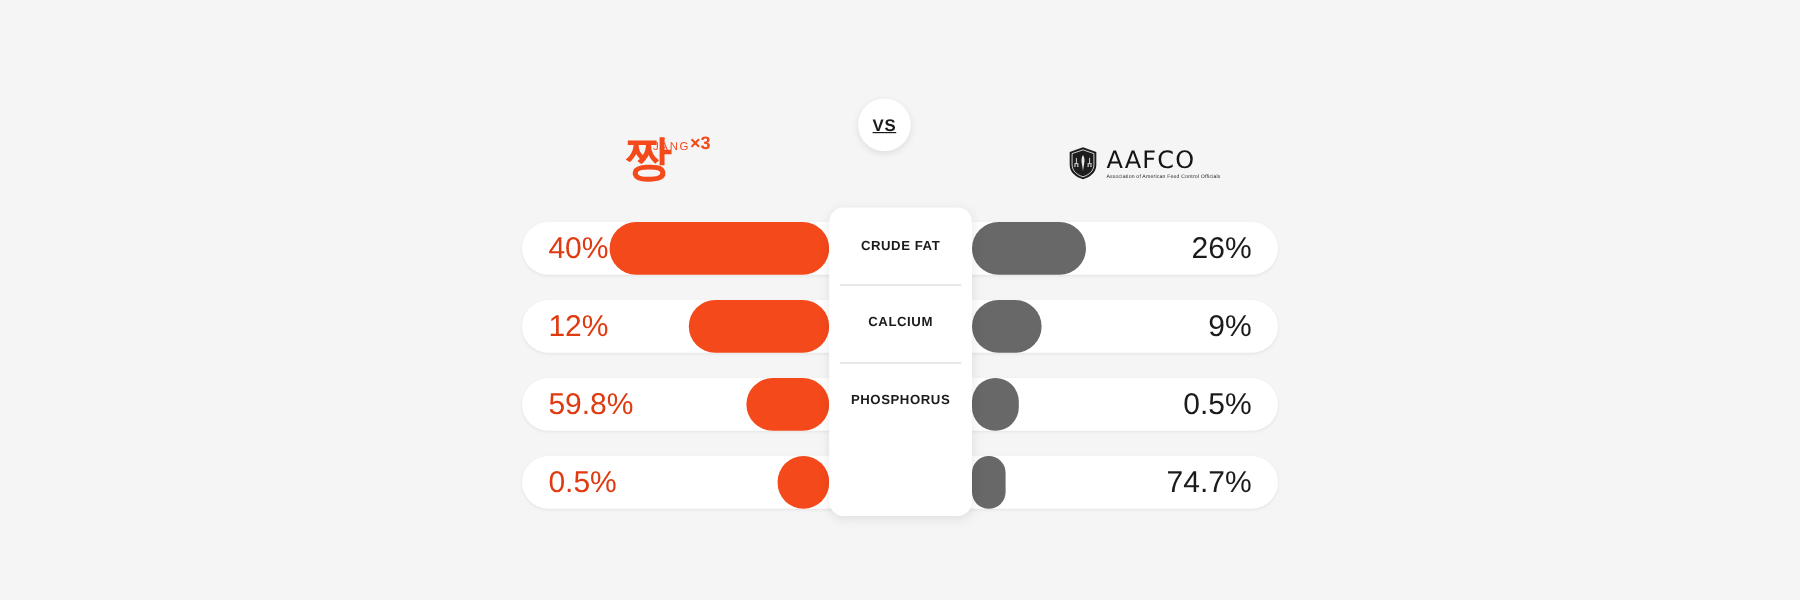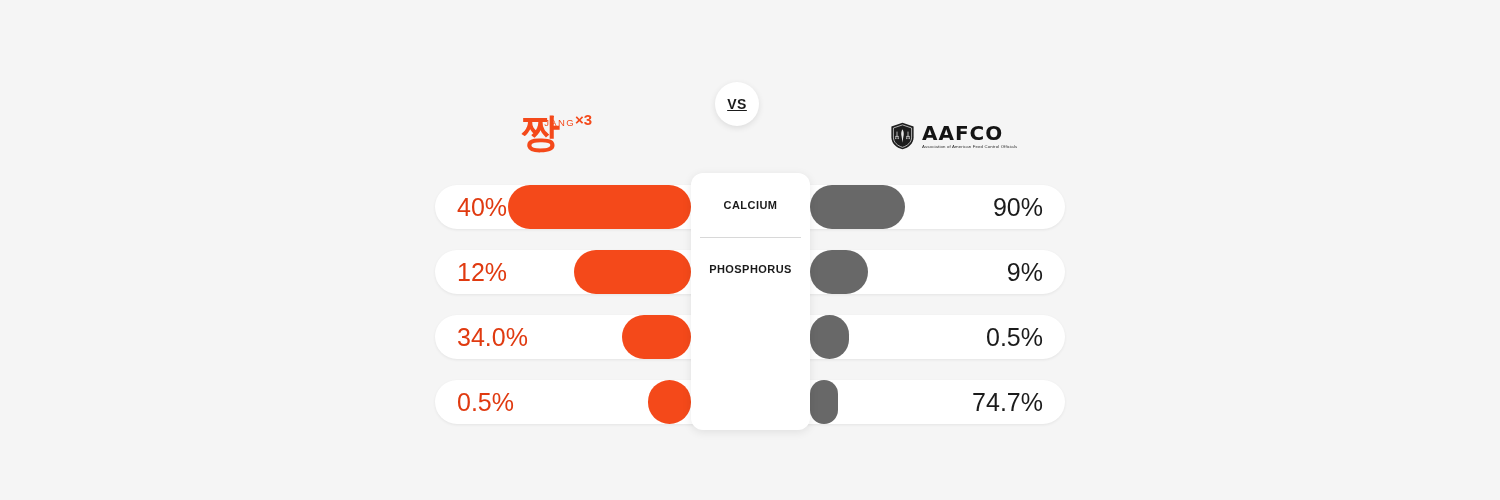--- a/index.html
+++ b/index.html
@@ -39,21 +39,21 @@
     background:#ffffff;
     box-shadow:0 2px 6px rgba(0,0,0,.10);
     display:flex;align-items:center;justify-content:center;
     font-size:14px;font-weight:bold;color:#1b1b1b;letter-spacing:.5px;text-decoration:underline;
   }
 
   .brand-right{position:absolute;left:455px;top:16px;width:180px;height:40px;display:flex;align-items:center;gap:7px;}
   .aafco-shield{width:25px;height:28px;flex:0 0 auto;}
   .aafco-text{display:flex;flex-direction:column;line-height:1;}
   .aafco-name{
-    font-size:20px;font-weight:bold;letter-spacing:1px;color:#141414;
+    font-size:20px;font-weight:normal;letter-spacing:1px;color:#141414;
     font-family:"DejaVu Sans", sans-serif;
   }
   .aafco-sub{
     font-size:4.3px;letter-spacing:.15px;color:#2a2a2a;margin-top:2px;
     white-space:nowrap;
   }
 
   
   .rows{position:absolute;left:435px;top:185px;width:630px;}
   .row{position:relative;height:44px;margin-bottom:21px;}
@@ -124,46 +124,47 @@
     </div>
   </div>
 
   <div class="rows">
 
     <div class="row">
       <div class="track"></div>
       <div class="bar bar-left" style="left:73px;width:183px;"></div>
       <div class="bar bar-right" style="left:375px;width:95px;"></div>
       <div class="val val-left">40%</div>
-      <div class="val val-right">90%</div>
+      <div class="val val-right">26%</div>
     </div>
 
     <div class="row">
       <div class="track"></div>
       <div class="bar bar-left" style="left:139px;width:117px;"></div>
       <div class="bar bar-right" style="left:375px;width:58px;"></div>
       <div class="val val-left">12%</div>
       <div class="val val-right">9%</div>
     </div>
 
     <div class="row">
       <div class="track"></div>
       <div class="bar bar-left" style="left:187px;width:69px;"></div>
       <div class="bar bar-right" style="left:375px;width:39px;"></div>
-      <div class="val val-left">34.0%</div>
+      <div class="val val-left">59.8%</div>
       <div class="val val-right">0.5%</div>
     </div>
 
     <div class="row">
       <div class="track"></div>
       <div class="bar bar-left" style="left:213px;width:43px;"></div>
       <div class="bar bar-right" style="left:375px;width:28px;"></div>
       <div class="val val-left">0.5%</div>
       <div class="val val-right">74.7%</div>
     </div>
   </div>
 
   <div class="center-card">
+    <div class="clabel">CRUDE FAT</div>
     <div class="clabel">CALCIUM</div>
     <div class="clabel">PHOSPHORUS</div>
   </div>
 
 </div>
 
 </body></html>

